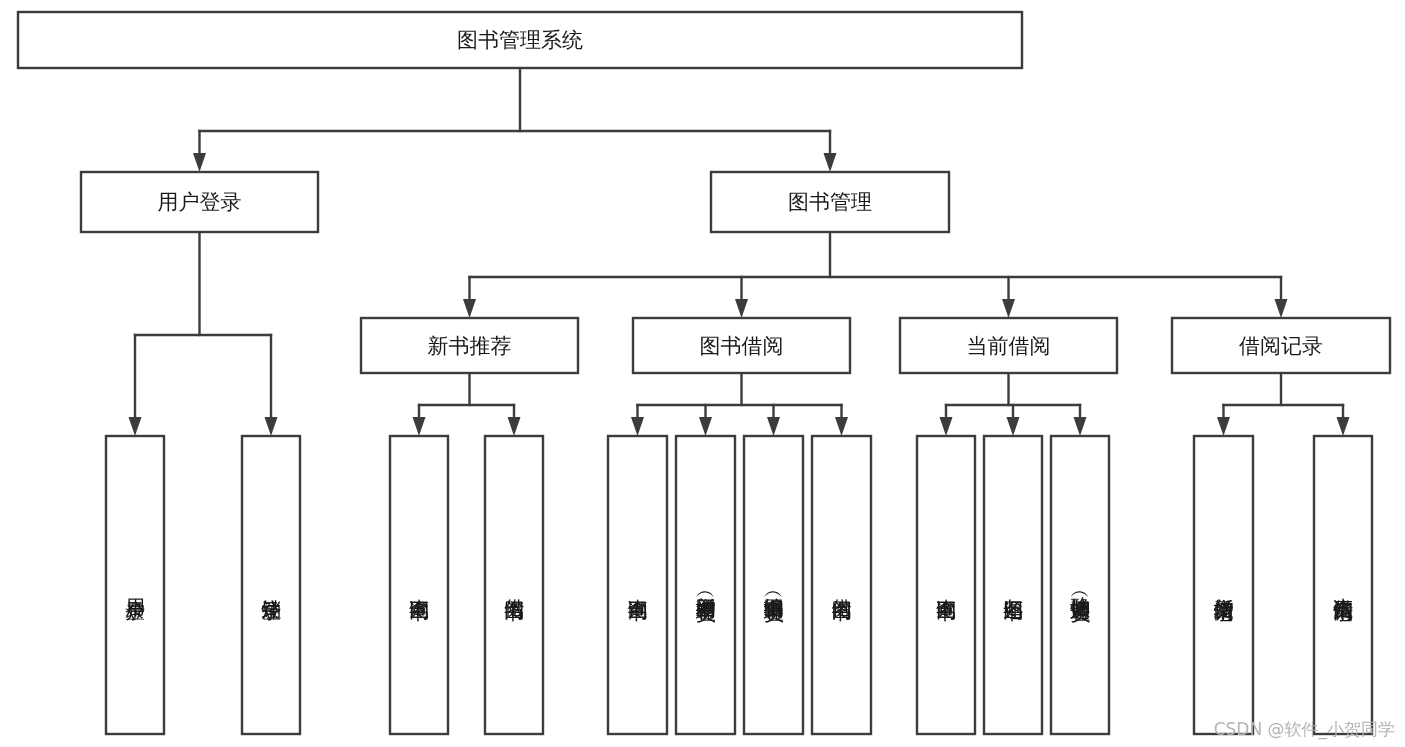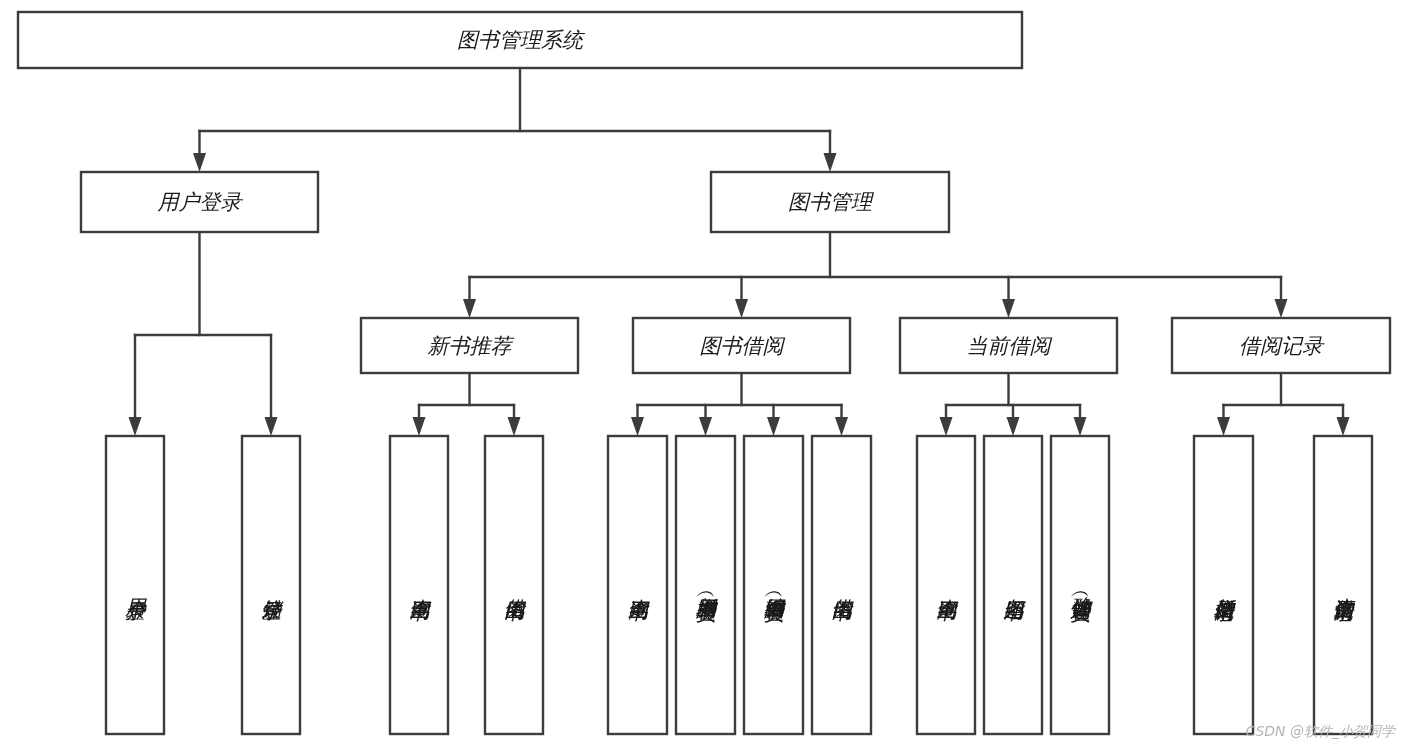--- a/index.html
+++ b/index.html
@@ -12,21 +12,20 @@
     width: 1405px;
     height: 747px;
     overflow: hidden;
     font-family: "DejaVu Sans", "Liberation Sans", sans-serif;
   }
   #diagram-root {
     position: relative;
     width: 1405px;
     height: 747px;
     background: #ffffff;
-    font-style: italic;
   }
   svg.diagram-canvas {
     position: absolute;
     left: 0;
     top: 0;
     width: 1405px;
     height: 747px;
     display: block;
   }
   .node-box {
@@ -67,21 +66,21 @@
     color: #1a1a1a;
     letter-spacing: 1px;
     white-space: nowrap;
     text-align: center;
   }
   .watermark {
     position: absolute;
     right: 10px;
     bottom: 6px;
     font-family: "DejaVu Sans", "Liberation Sans", sans-serif;
-    font-size: 14px;
+    font-size: 17px;
     color: #b4b4b4;
     white-space: nowrap;
     pointer-events: none;
     margin-left: 48px;
   }
 </style>
 </head>
 <body>
 
 <div id="diagram-root">

